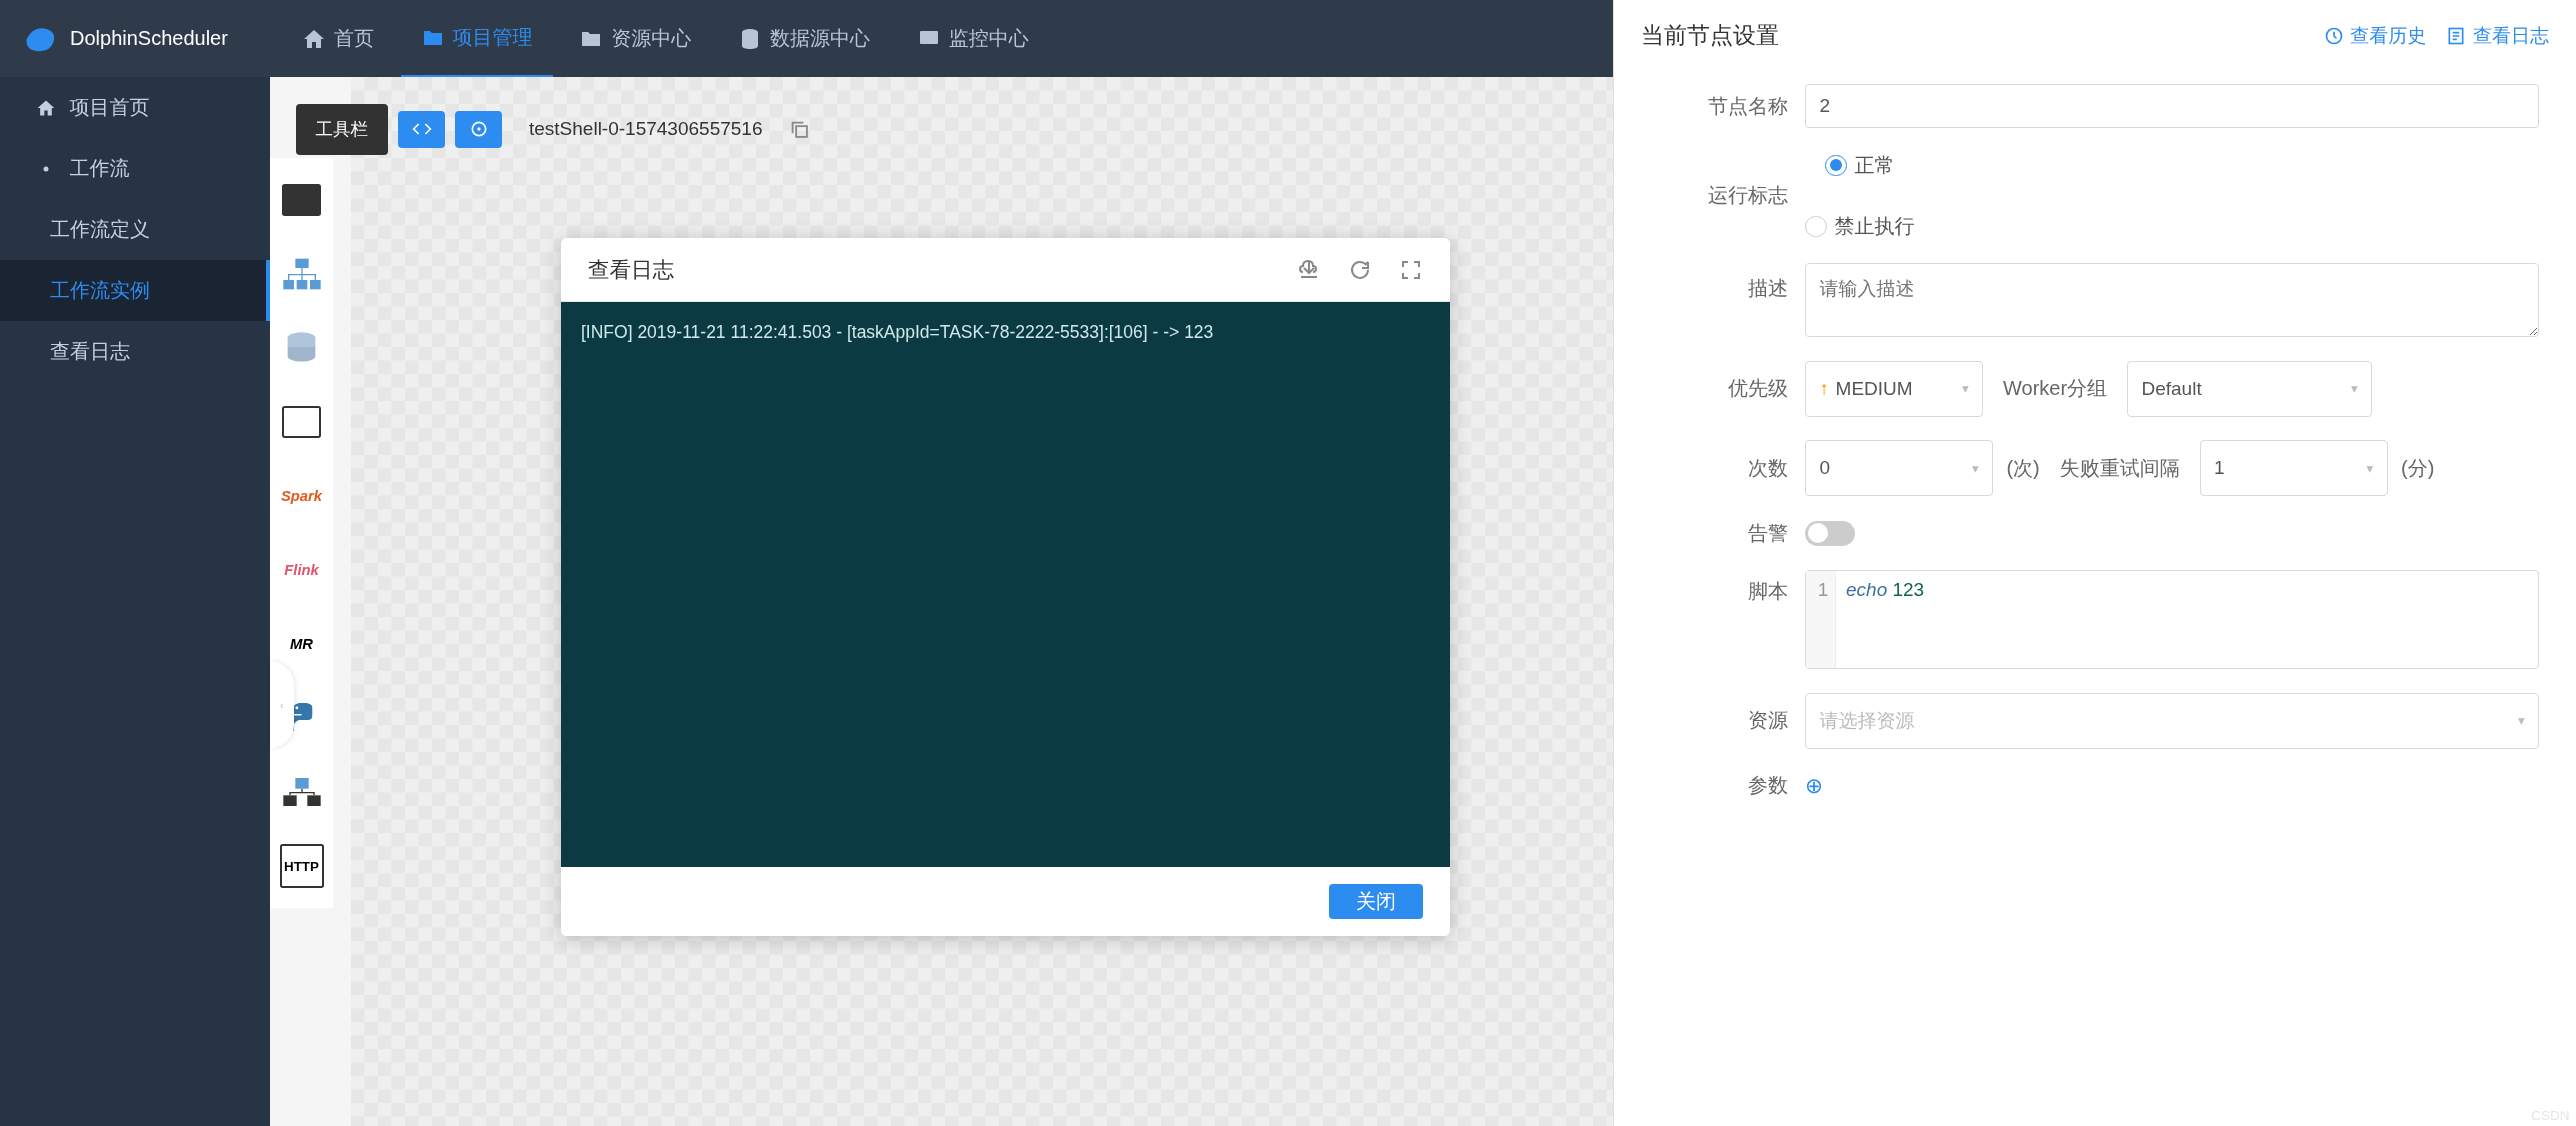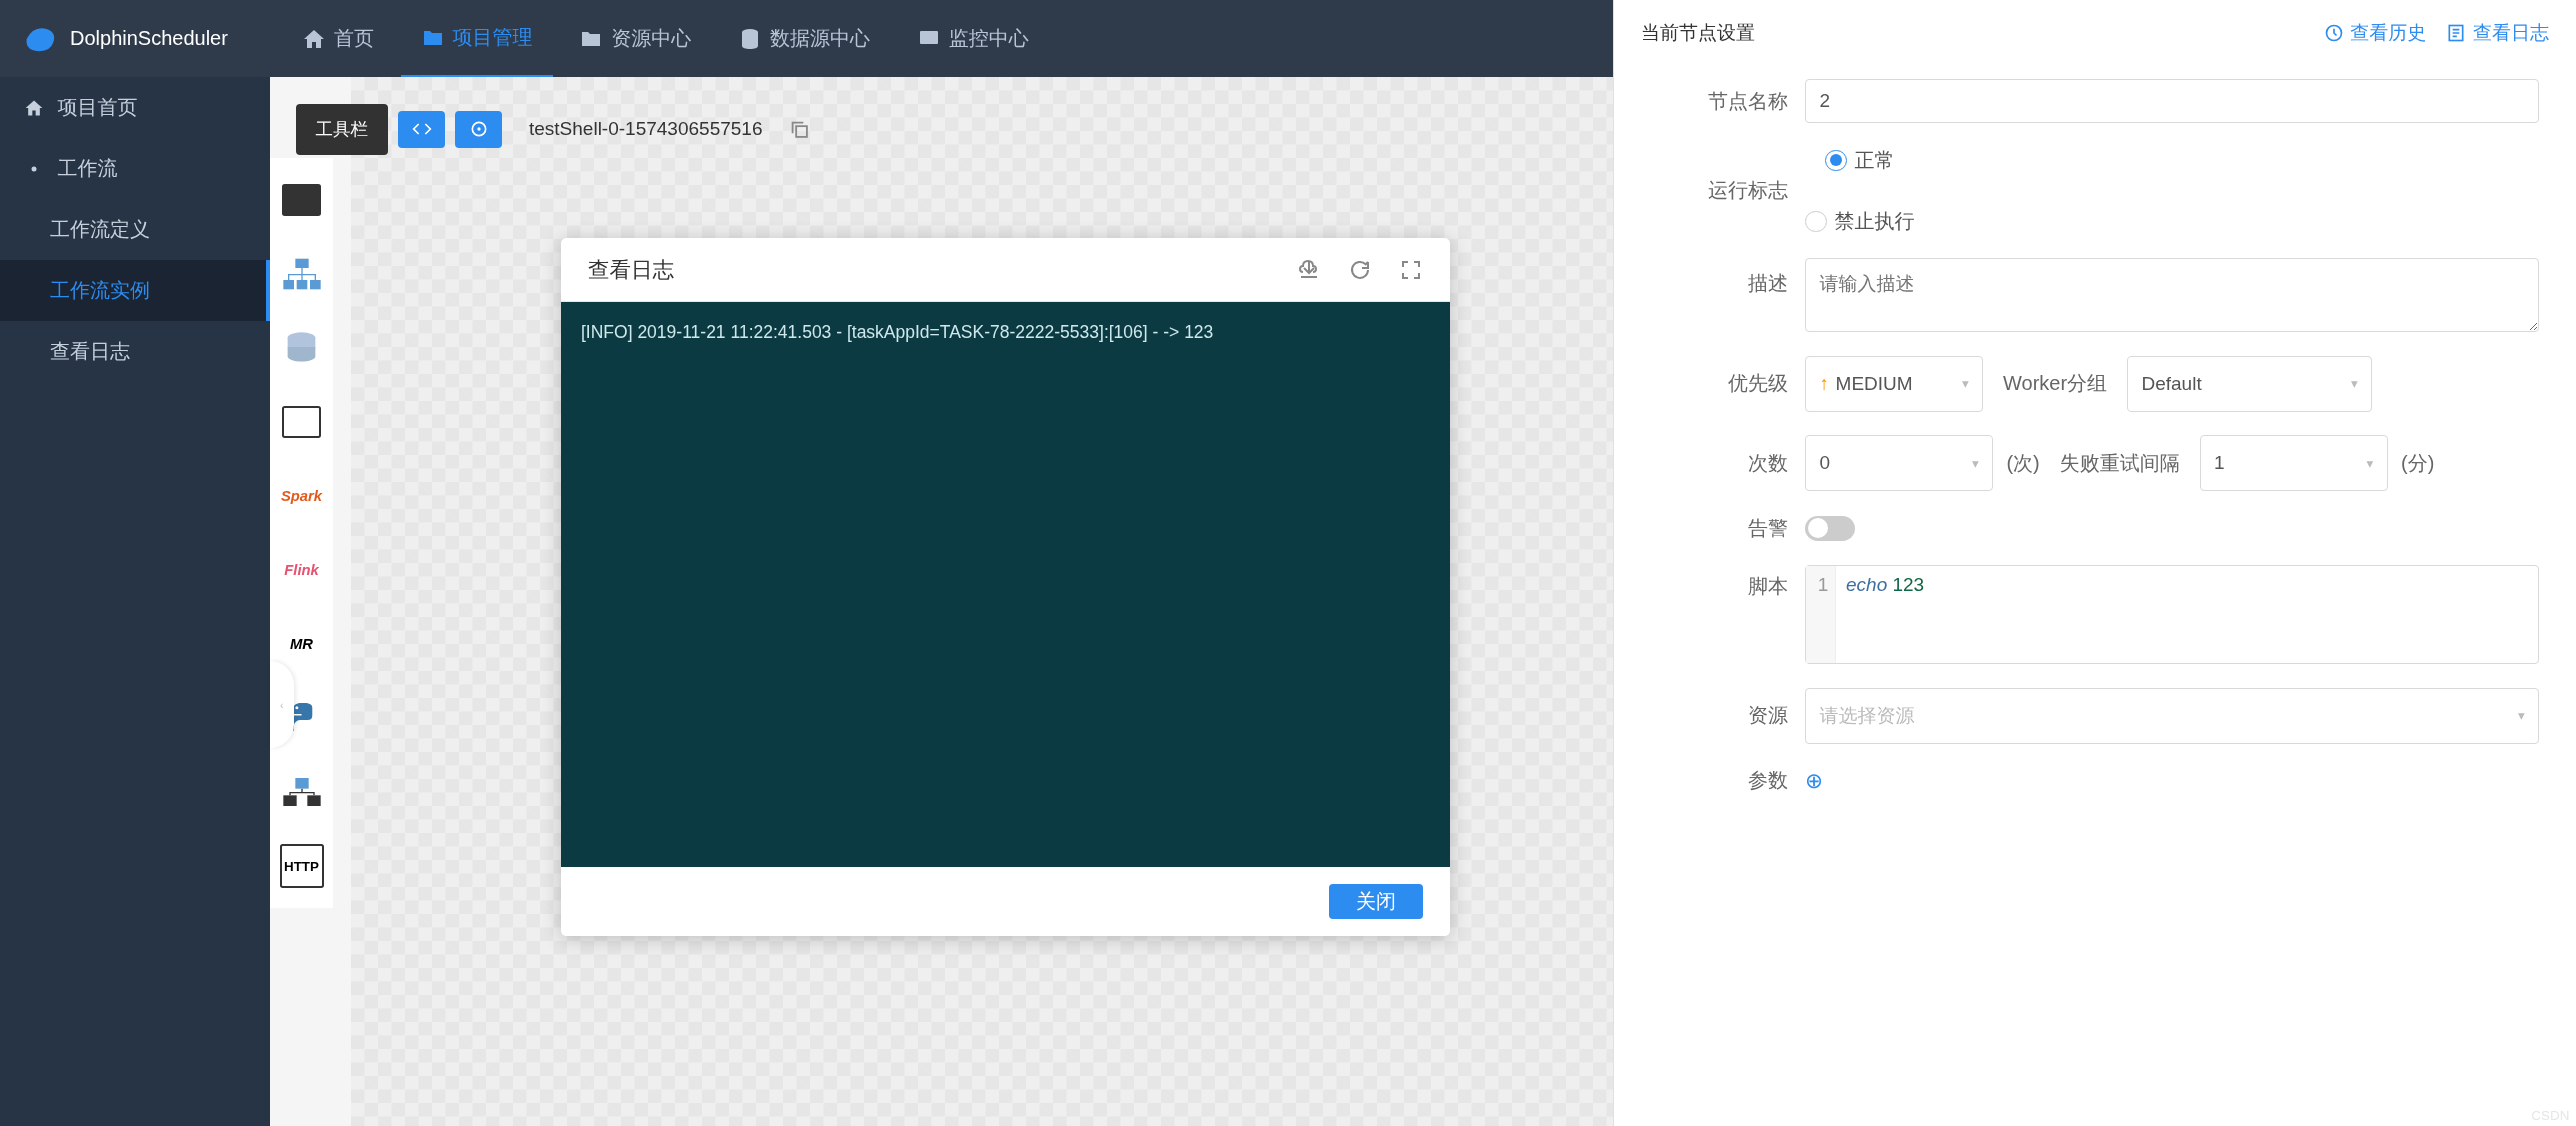--- a/index.html
+++ b/index.html
@@ -9,21 +9,21 @@
     .top-nav { background: #2f3b4a; height: 77px; display: flex; align-items: center; padding: 0 20px; }
     .logo-area { display: flex; align-items: center; gap: 10px; color: #fff; font-size: 20px; }
     .logo-icon { width: 40px; height: 40px; }
     .nav-items { display: flex; margin-left: 54px; gap: 6.7px; }
     .nav-item { display: flex; align-items: center; gap: 8px; color: #b8c5d6; padding: 0 20px; height: 77px; font-size: 20px; cursor: pointer; }
     .nav-item.active { color: #2d8cf0; border-bottom: 2.7px solid #2d8cf0; }
     .nav-item svg { width: 24px; height: 24px; }
     
     
     .sidebar { position: absolute; left: 0; top: 77px; width: 270px; bottom: 0; background: #263445; }
-    .sidebar-item { display: flex; align-items: center; gap: 13.4px; padding: 17px 24px; color: #c5d0dc; font-size: 20px; cursor: pointer; }
+    .sidebar-item { display: flex; align-items: center; gap: 13.4px; padding: 17px 36px; color: #c5d0dc; font-size: 20px; cursor: pointer; }
     .sidebar-item.active { background: #1a2433; color: #2d8cf0; border-right: 4px solid #2d8cf0; }
     .sidebar-item.sub { padding-left: 50px; }
     .sidebar-item svg { width: 20px; height: 20px; }
     
     
     .main-area { position: absolute; left: 270px; top: 77px; right: 0; bottom: 0; }
     .canvas-bg { position: absolute; left: 81px; right: 0; top: 0; bottom: 0; background-color: #efefef;
       background-image: linear-gradient(45deg, #e6e6e6 25%, transparent 25%, transparent 75%, #e6e6e6 75%),
                         linear-gradient(45deg, #e6e6e6 25%, transparent 25%, transparent 75%, #e6e6e6 75%);
       background-size: 27px 27px; background-position: 0 0, 13.4px 13.4px; }
@@ -41,21 +41,21 @@
     .palette-item.spark-text, .palette-item.flink-text, .palette-item.mr-text { font-size: 14.8px; font-weight: bold; font-style: italic; }
     .palette-item.http-text { font-size: 13.4px; font-weight: bold; border: 2px solid #333; padding: 4px 2.7px; border-radius: 2.7px; }
     
     .collapse-handle { position: absolute; left: 0; top: 584px; width: 23.5px; height: 87px; background: #fff; border-radius: 0 44px 44px 0; display: flex; align-items: center; justify-content: center; box-shadow: 1.3px 0 5.4px rgba(0,0,0,0.1); }
     
     .node-badge { position: absolute; left: 1128px; top: 234px; width: 20px; height: 20px; background: #4caf50; border-radius: 50%; }
     
     
     .right-panel { position: absolute; right: 0; top: 0; width: 963px; height: 1126px; background: #fff; border-left: 0.7px solid #e0e0e0; }
     .panel-header { display: flex; align-items: center; justify-content: space-between; padding: 20px 27px; }
-    .panel-title { font-size: 19px; color: #333; }
+    .panel-title { font-size: 23px; color: #333; }
     .panel-actions { display: flex; gap: 20px; }
     .panel-action { display: flex; align-items: center; gap: 6.7px; color: #2d8cf0; font-size: 19px; cursor: pointer; }
     .panel-action svg { width: 20px; height: 20px; }
     
     .form-body { padding: 13.4px 37px; }
     .form-row { display: flex; align-items: center; margin-bottom: 23.5px; }
     .form-row.top-align { align-items: flex-start; }
     .form-label { width: 154px; text-align: right; color: #666; font-size: 20px; padding-right: 17px; flex-shrink: 0; }
     .form-input { flex: 1; height: 44px; border: 0.7px solid #d9d9d9; border-radius: 4px; padding: 0 13.4px; font-size: 19px; color: #555; }
     .form-textarea { flex: 1; min-height: 74px; border: 0.7px solid #d9d9d9; border-radius: 4px; padding: 12px 13.4px; font-size: 19px; color: #bbb; resize: vertical; }

